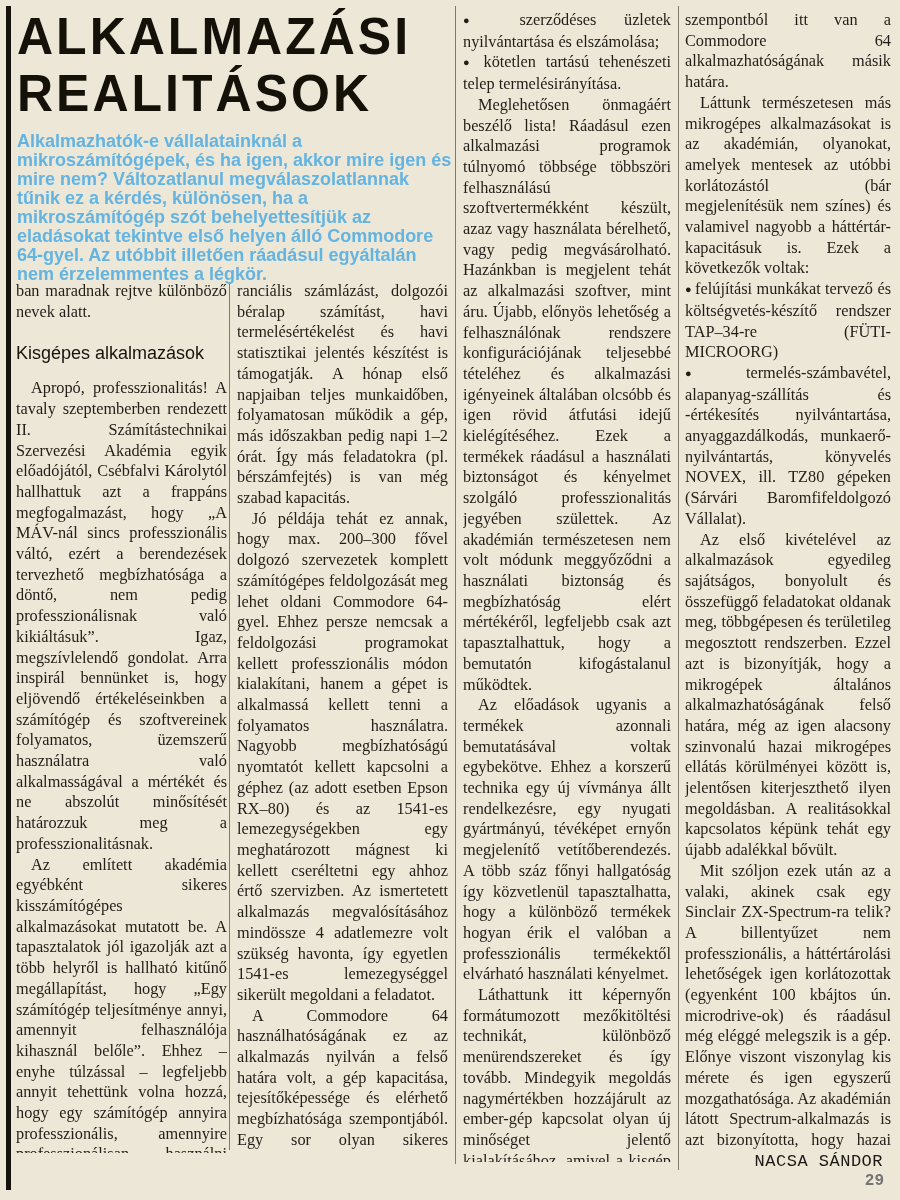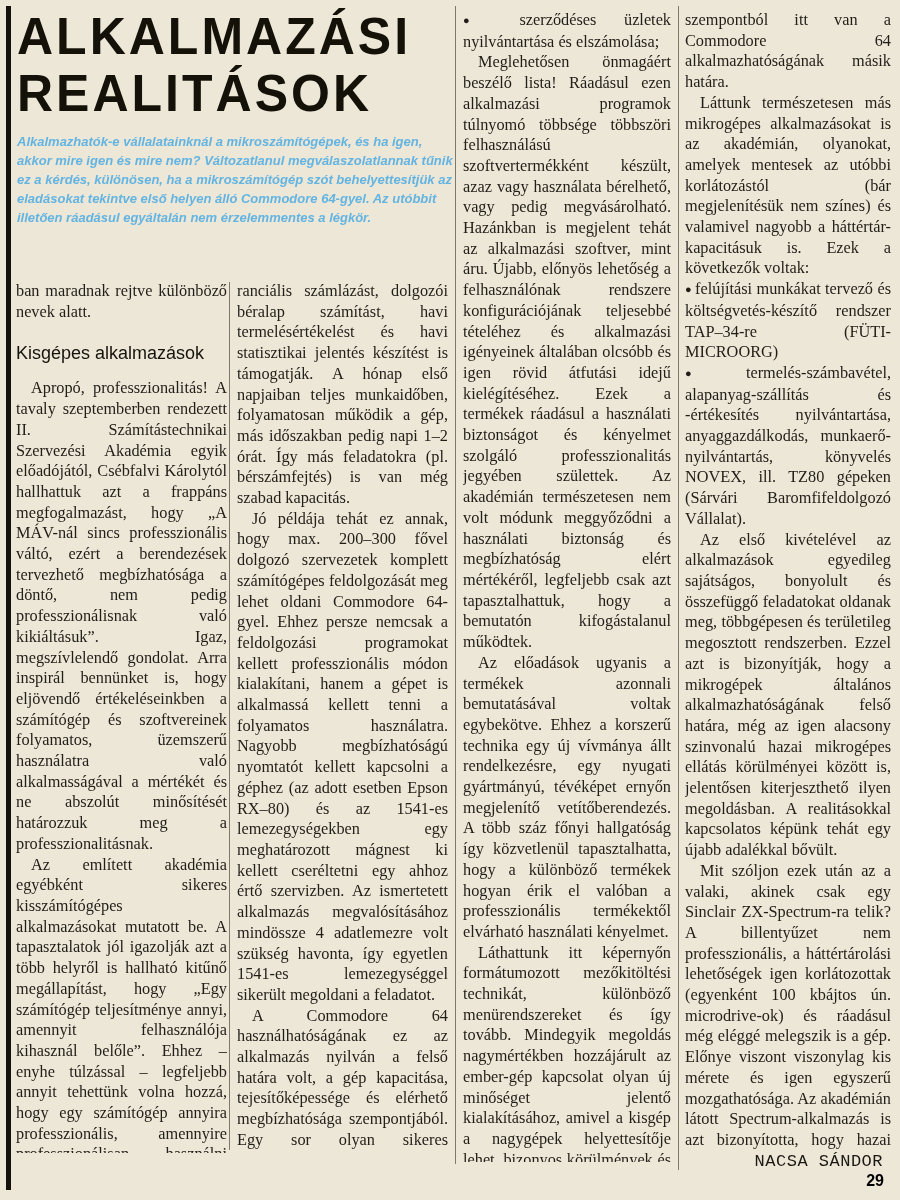--- a/index.html
+++ b/index.html
@@ -38,24 +38,23 @@
     letter-spacing:3px;
     color:#141109;
     margin:0;
     transform:scaleY(1.04);
     transform-origin:top left;
   }
   .lead{
     margin:14px 0 0 0;
     font-family:"Liberation Sans", sans-serif;
     font-weight:bold;
-    font-size:13px;
+    font-size:18px;
     line-height:19px;
     color:var(--accent);
-    font-style:italic;
   }
 
   .col{
     position:absolute;
     font-size:16.3px;
     line-height:20.7px;
     text-align:justify;
     overflow:hidden;
   }
   #col-1{left:16px;  top:281px; width:211px; height:872px;}
@@ -84,24 +83,24 @@
     left:685px;top:1152px;width:198px;
     font-family:Liberation Mono, monospace;
     font-size:17px;
     letter-spacing:.5px;
     text-align:right;
     color:#1c1914;
   }
   .page-number{
     position:absolute;
     right:16px;top:1172px;
-    font-family:Liberation Sans, sans-serif;
+    font-family:Liberation Mono, monospace;
     font-weight:bold;
     font-size:16px;
-    color:#000000;
+    color:#737373;
   }
 </style>
 </head>
 <body>
 
 <div class="left-bar"></div>
 <div class="v-rule" id="rule-1"></div>
 <div class="v-rule" id="rule-2"></div>
 <div class="v-rule" id="rule-3"></div>
 
@@ -116,20 +115,21 @@
     <p class="paragraph">Apropó, professzionalitás! A tavaly szeptemberben rendezett II. Számítástechnikai Szervezési Akadémia egyik előadójától, Csébfalvi Károlytól hallhattuk azt a frappáns megfogalmazást, hogy „A MÁV-nál sincs professzionális váltó, ezért a berendezések tervezhető megbízhatósága a döntő, nem pedig professzionálisnak való kikiáltásuk”. Igaz, megszívlelendő gondolat. Arra inspirál bennünket is, hogy eljövendő értékeléseinkben a számítógép és szoftvereinek folyamatos, üzemszerű használatra való alkalmasságával a mértékét és ne abszolút minősítését határozzuk meg a professzionalitásnak.</p>
     <p class="paragraph">Az említett akadémia egyébként sikeres kisszámítógépes alkalmazásokat mutatott be. A tapasztalatok jól igazolják azt a több helyről is hallható kitűnő megállapítást, hogy „Egy számítógép teljesítménye annyi, amennyit felhasználója kihasznál belőle”. Ehhez – enyhe túlzással – legfeljebb annyit tehettünk volna hozzá, hogy egy számítógép annyira professzionális, amennyire professzionálisan használni tudják azt. A pályázattal egybekötött akadémia két első díját ugyanis Commodore 64 alkalmazások nyerték el, és az előadások zöme is ehhez a géptípushoz kapcsolódott. Ezek az alkalmazások pedig igazán professzionális módon használták ki a gép lehetőségeit, és ezzel eljutottak a reális alkalmazhatóság felső határáig. Hol is van tehát ez a határ?</p>
   </section>
 <section class="col" id="col-2">
     <p class="continuation">ranciális számlázást, dolgozói béralap számítást, havi termelésértékelést és havi statisztikai jelentés készítést is támogatják. A hónap első napjaiban teljes munkaidőben, folyamatosan működik a gép, más időszakban pedig napi 1–2 órát. Így más feladatokra (pl. bérszámfejtés) is van még szabad kapacitás.</p>
     <p class="paragraph">Jó példája tehát ez annak, hogy max. 200–300 fővel dolgozó szervezetek komplett számítógépes feldolgozását meg lehet oldani Commodore 64-gyel. Ehhez persze nemcsak a feldolgozási programokat kellett professzionális módon kialakítani, hanem a gépet is alkalmassá kellett tenni a folyamatos használatra. Nagyobb megbízhatóságú nyomtatót kellett kapcsolni a géphez (az adott esetben Epson RX–80) és az 1541-es lemezegységekben egy meghatározott mágnest ki kellett cseréltetni egy ahhoz értő szervizben. Az ismertetett alkalmazás megvalósításához mindössze 4 adatlemezre volt szükség havonta, így egyetlen 1541-es lemezegységgel sikerült megoldani a feladatot.</p>
     <p class="paragraph">A Commodore 64 használhatóságának ez az alkalmazás nyilván a felső határa volt, a gép kapacitása, tejesítőképessége és elérhető megbízhatósága szempontjából. Egy sor olyan sikeres alkalmazásról is hallhattunk, amelyek kevésbé terhelik le ezt a gépet. Ilyenek voltak:</p>
   </section>
 <section class="col" id="col-3">
     <p class="bullet">szerződéses üzletek nyilvántartása és elszámolása;</p>
+    <p class="bullet">kötetlen tartású tehenészeti telep termelésirányítása.</p>
     <p class="paragraph">Meglehetősen önmagáért beszélő lista! Ráadásul ezen alkalmazási programok túlnyomó többsége többszöri felhasználású szoftvertermékként készült, azaz vagy használata bérelhető, vagy pedig megvásárolható. Hazánkban is megjelent tehát az alkalmazási szoftver, mint áru. Újabb, előnyös lehetőség a felhasználónak rendszere konfigurációjának teljesebbé tételéhez és alkalmazási igényeinek általában olcsóbb és igen rövid átfutási idejű kielégítéséhez. Ezek a termékek ráadásul a használati biztonságot és kényelmet szolgáló professzionalitás jegyében születtek. Az akadémián természetesen nem volt módunk meggyőződni a használati biztonság és megbízhatóság elért mértékéről, legfeljebb csak azt tapasztalhattuk, hogy a bemutatón kifogástalanul működtek.</p>
     <p class="paragraph">Az előadások ugyanis a termékek azonnali bemutatásával voltak egybekötve. Ehhez a korszerű technika egy új vívmánya állt rendelkezésre, egy nyugati gyártmányú, tévéképet ernyőn megjelenítő vetítőberendezés. A több száz főnyi hallgatóság így közvetlenül tapasztalhatta, hogy a különböző termékek hogyan érik el valóban a professzionális termékektől elvárható használati kényelmet.</p>
     <p class="paragraph">Láthattunk itt képernyőn formátumozott mezőkitöltési technikát, különböző menürendszereket és így tovább. Mindegyik megoldás nagymértékben hozzájárult az ember-gép kapcsolat olyan új minőséget jelentő kialakításához, amivel a kisgép a nagygépek helyettesítője lehet, bizonyos körülmények és sajátosságok esetén. Erre egy konkrét példát is hallottunk (sertés ágazati takarmányozási rendszer).</p>
   </section>
 <section class="col" id="col-4">
     <p class="continuation">szempontból itt van a Commodore 64 alkalmazhatóságának másik határa.</p>
     <p class="paragraph">Láttunk természetesen más mikrogépes alkalmazásokat is az akadémián, olyanokat, amelyek mentesek az utóbbi korlátozástól (bár megjelenítésük nem színes) és valamivel nagyobb a háttértár-kapacitásuk is. Ezek a következők voltak:</p>
     <p class="bullet">felújítási munkákat tervező és költségvetés-készítő rendszer TAP–34-re (FÜTI-MICROORG)</p>
     <p class="bullet">termelés-számbavétel, alapanyag-szállítás és -értékesítés nyilvántartása, anyaggazdálkodás, munkaerő-nyilvántartás, könyvelés NOVEX, ill. TZ80 gépeken (Sárvári Baromfifeldolgozó Vállalat).</p>
     <p class="paragraph">Az első kivételével az alkalmazások egyedileg sajátságos, bonyolult és összefüggő feladatokat oldanak meg, többgépesen és területileg megosztott rendszerben. Ezzel azt is bizonyítják, hogy a mikrogépek általános alkalmazhatóságának felső határa, még az igen alacsony szinvonalú hazai mikrogépes ellátás körülményei között is, jelentősen kiterjeszthető ilyen megoldásban. A realitásokkal kapcsolatos képünk tehát egy újabb adalékkal bővült.</p>

